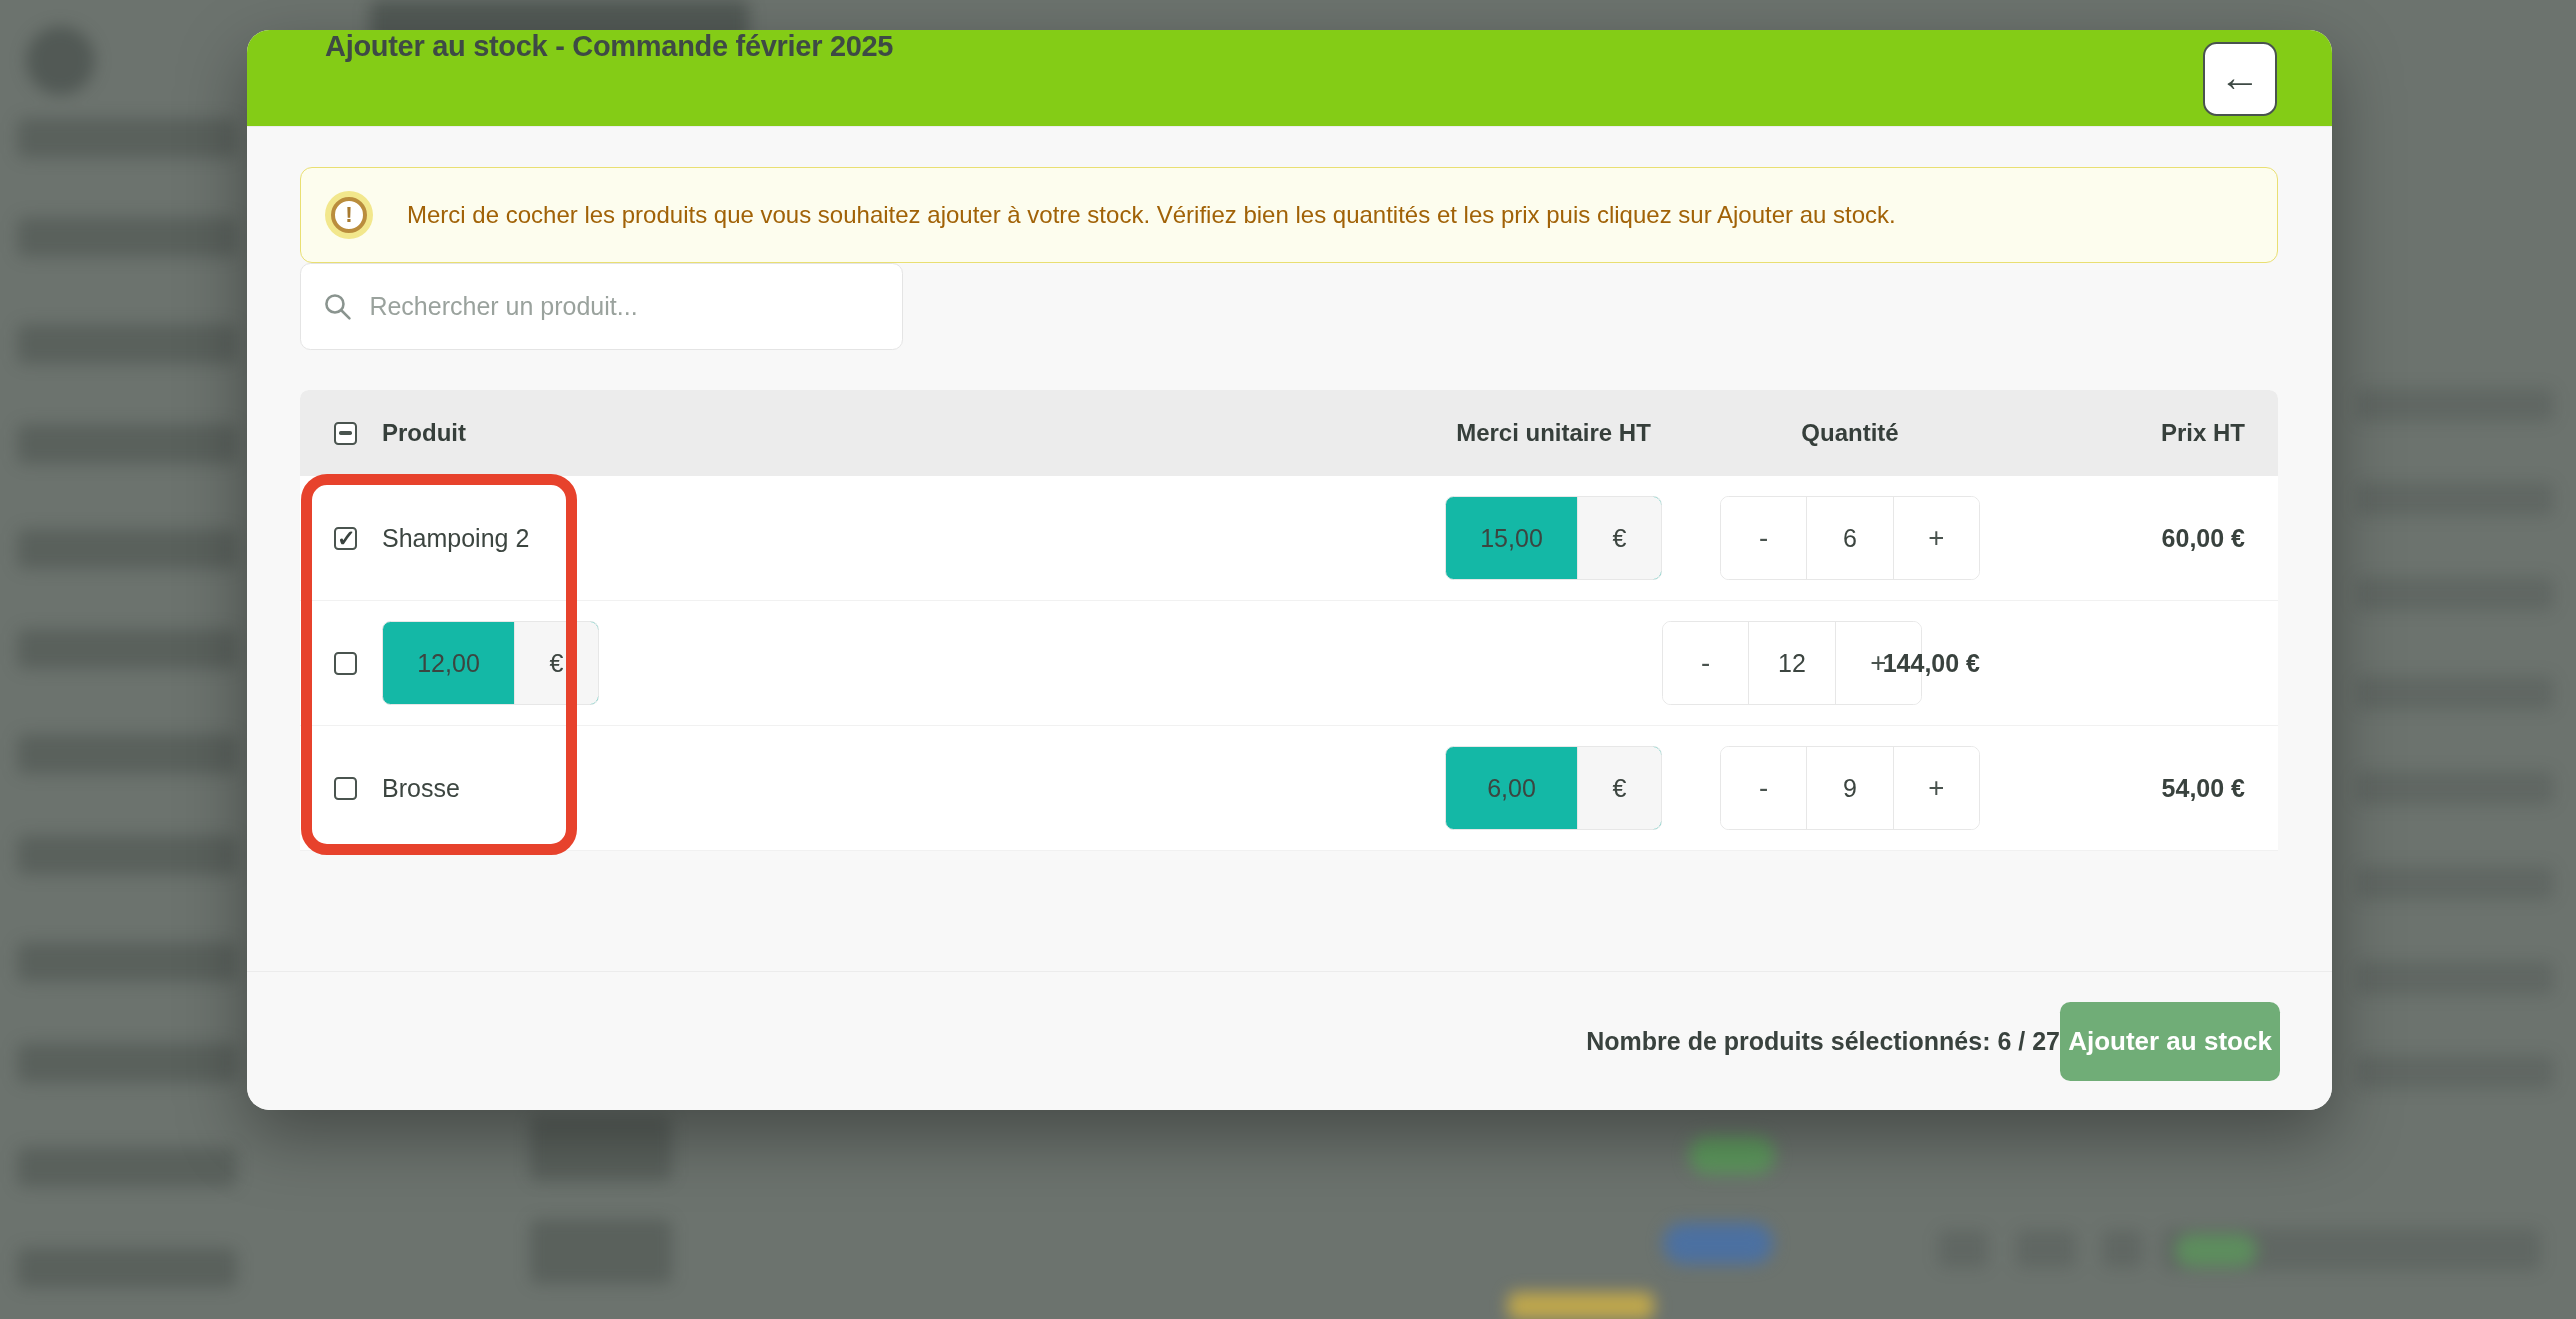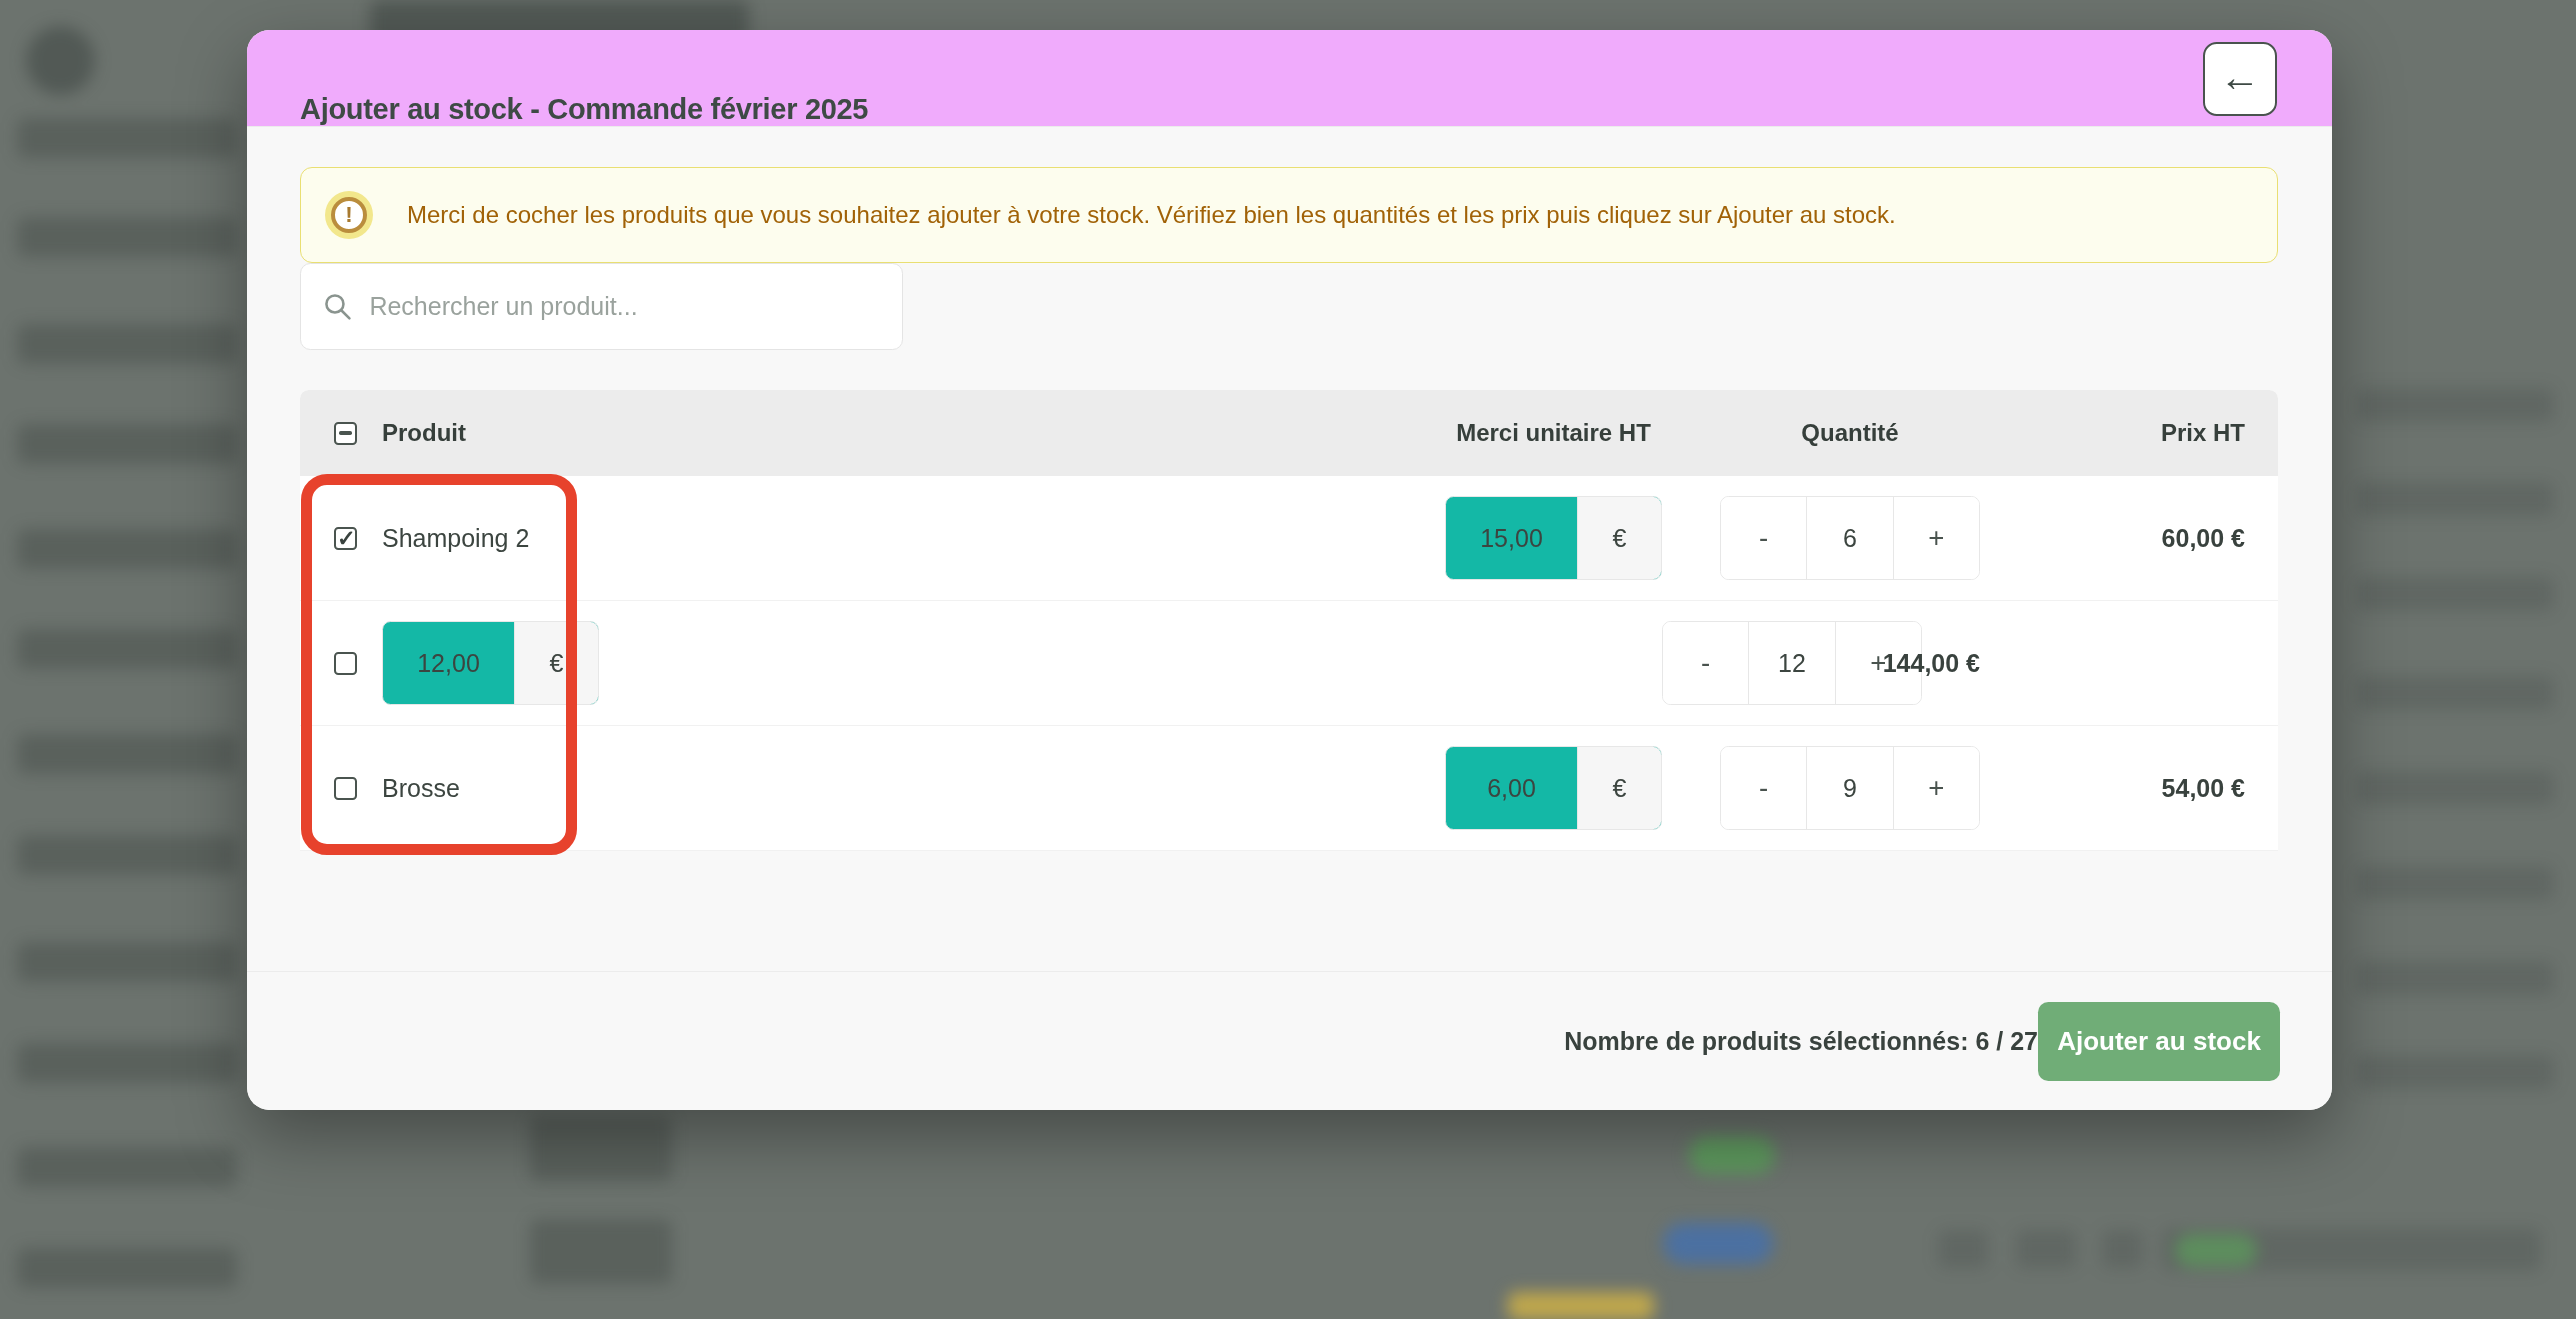--- a/index.html
+++ b/index.html
@@ -16,22 +16,22 @@
   .blob.green  { background:rgba(92,156,92,.9); }
   .blob.blue   { background:rgba(72,112,166,.9); }
   .blob.yellow { background:rgba(206,176,70,.85); }
   .blob.circle { border-radius:50%; }
 
   
   .modal { position:absolute; left:247px; top:30px; width:2085px; height:1080px;
     background:#ffffff; border-radius:22.4px; box-shadow:0 26px 69px rgba(0,0,0,.35);
     display:flex; flex-direction:column; overflow:hidden; }
 
-  .modal-header { height:97px; flex:0 0 97px; display:flex; align-items:flex-end;
-    padding:0 53px; background:#f0abfc; border-bottom:1.7px solid #ececec; position:relative; }
+  .modal-header { height:97px; flex:0 0 97px; display:flex; align-items:flex-start;
+    padding:0 78px; background:#84cc16; border-bottom:1.7px solid #ececec; position:relative; }
   .modal-title { font-size:29px; font-weight:700; color:#3e4a45; letter-spacing:-0.3px; }
   .back-btn { position:absolute; right:55px; top:12px; width:74px; height:74px;
     border:2.2px solid #49534e; border-radius:13.8px; background:#fff; cursor:pointer;
     display:flex; align-items:center; justify-content:center; }
   .back-btn span { font-size:41px; color:#3e4a45; line-height:1; margin-top:-3.4px; }
 
   .modal-body { flex:1 1 auto; background:#f8f8f8; padding:40px 53px 0 53px; position:relative; }
 
   
   .notice { width:1978px; height:96px; background:#fdfdee; border:1.7px solid #e9df72;
@@ -92,21 +92,21 @@
 
   
   .annotation { position:absolute; left:0.9px; top:84px; width:276px; height:381px;
     border:11.2px solid #e7422c; border-radius:26px; pointer-events:none; z-index:5; }
 
   
   .modal-footer { flex:0 0 139px; background:#f8f8f8; border-top:1.7px solid #ececec;
     display:flex; align-items:center; justify-content:flex-end; padding:0 52px;
     border-radius:0 0 22.4px 22.4px; }
   .summary { font-size:25px; font-weight:700; color:#39423e; }
-  .submit-btn { width:242px; height:79px; background:#70ad77; color:#fff; border:none;
+  .submit-btn { width:220px; height:79px; background:#70ad77; color:#fff; border:none;
     border-radius:10.3px; font-size:26px; font-weight:600; cursor:pointer;
     font-family:"Liberation Sans", sans-serif; }
 </style>
 </head>
 <body>
 
 <div class="backdrop">
   <div class="blobs">
     <div class="blob darker circle" style="left:26px;top:26px;width:69px;height:69px;"></div>
     <div class="blob darker" style="left:370px;top:0;width:379px;height:47px;"></div>

